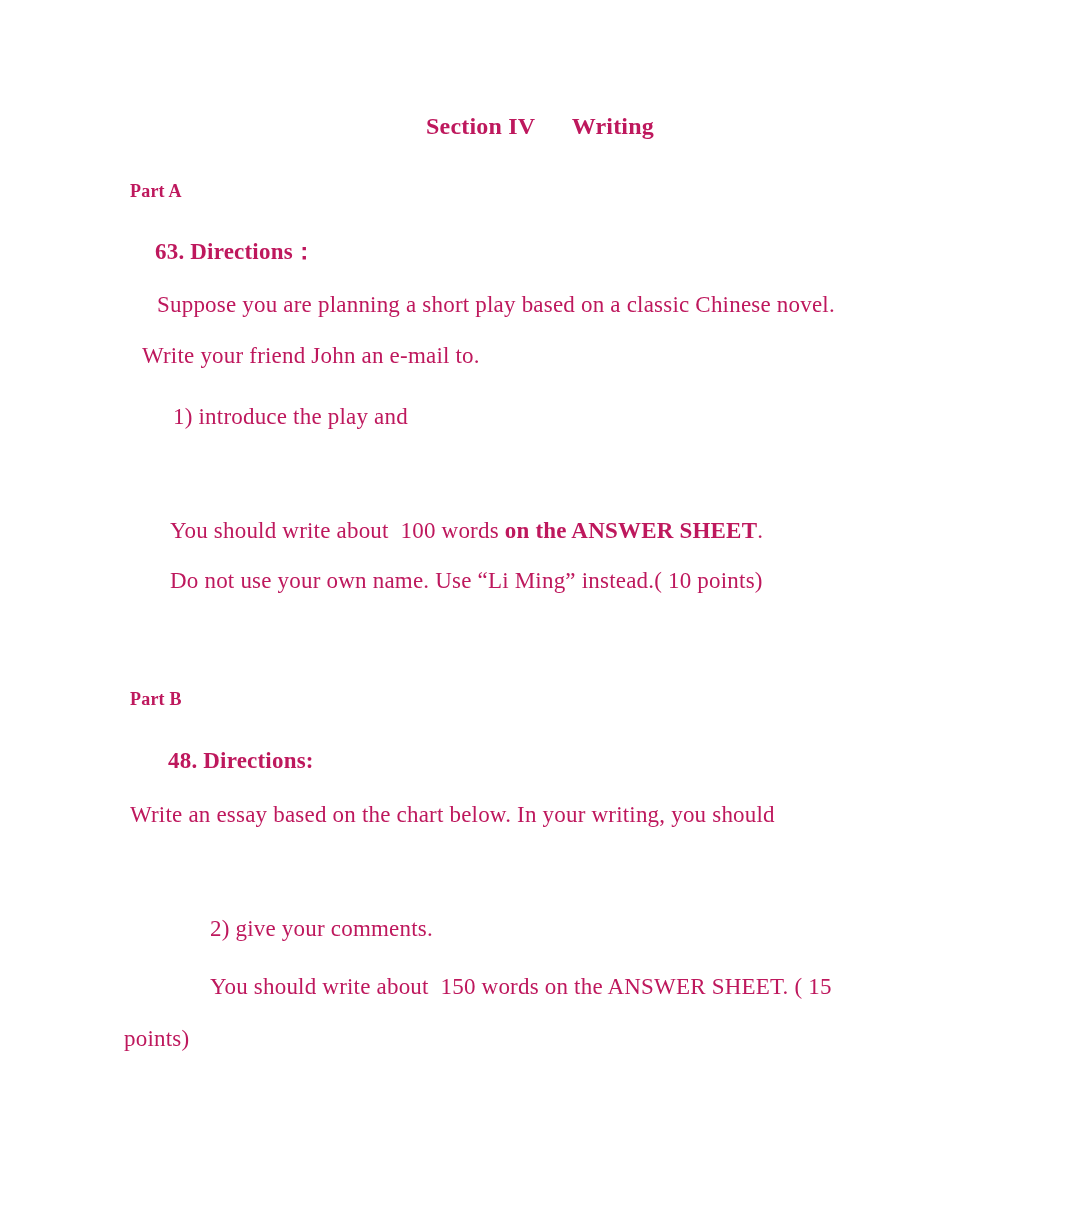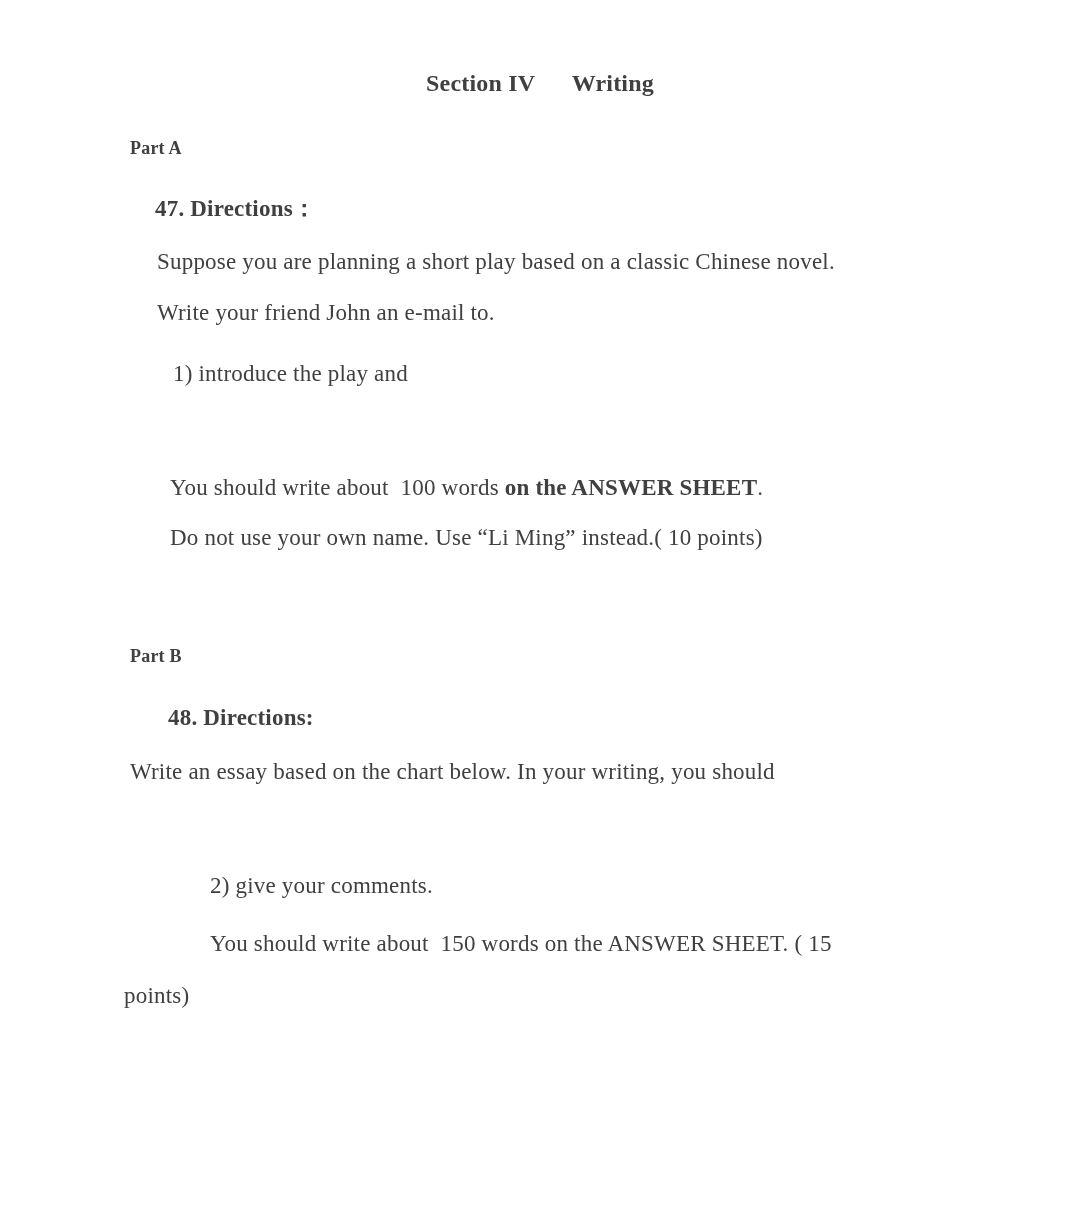--- a/index.html
+++ b/index.html
@@ -6,22 +6,23 @@
     margin: 0;
     padding: 0;
     background: #ffffff;
   }
   .page {
     position: relative;
     width: 1080px;
     height: 1172px;
     background: #ffffff;
     font-family: "Liberation Serif", "DejaVu Serif", serif;
-    color: #404040;
+    color: #be185d;
     overflow: hidden;
+    margin-top: 43px;
   }
   .line {
     position: absolute;
     font-size: 23px;
     line-height: 1.1;
     white-space: pre;
     letter-spacing: 0.2px;
   }
   .bold { font-weight: bold; }
   .doc-title {
@@ -42,25 +43,25 @@
 </style>
 </head>
 <body>
 
 <div class="page">
 
   <div class="line doc-title" style="top: 70px;">Section IV      Writing</div>
 
   <div class="line part-heading" style="left: 130px; top: 139px;">Part A</div>
 
-  <div class="line directions-heading" style="left: 155px; top: 196px;">47. Directions：</div>
+  <div class="line directions-heading" style="left: 155px; top: 196px;">63. Directions：</div>
 
   <div class="line" style="left: 157px; top: 249px;">Suppose you are planning a short play based on a classic Chinese novel.</div>
 
-  <div class="line" style="left: 157px; top: 300px;">Write your friend John an e-mail to.</div>
+  <div class="line" style="left: 142px; top: 300px;">Write your friend John an e-mail to.</div>
 
   <div class="line" style="left: 173px; top: 361px;">1) introduce the play and</div>
 
 
   <div class="line" style="left: 170px; top: 475px;"><span>You should write about  100 words </span><span class="bold">on the ANSWER SHEET</span><span>.</span></div>
 
   <div class="line" style="left: 170px; top: 525px; text-align: right;">Do not use your own name. Use “Li Ming” instead.( 10 points)</div>
 
   <div class="line part-heading" style="left: 130px; top: 647px;">Part B</div>
 

